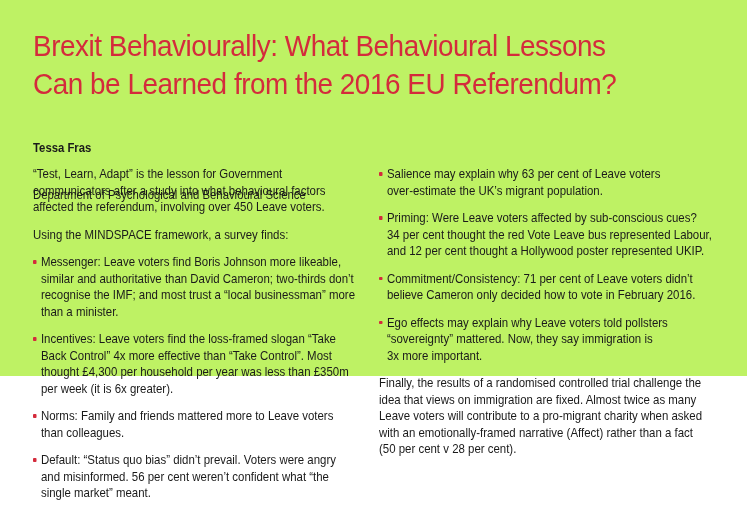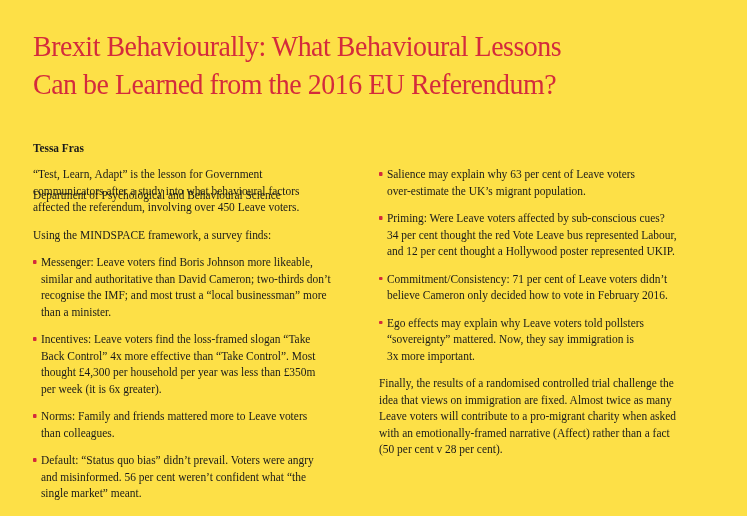--- a/index.html
+++ b/index.html
@@ -7,23 +7,22 @@
   html, body { margin: 0; padding: 0; }
   body {
     width: 747px; height: 528px;
     background: #ffffff;
     font-family: "Liberation Sans", sans-serif;
     color: var(--ink);
     overflow: hidden;
   }
   .page {
     position: relative;
-    width: 747px; height: 516px;
-    background: #fde047;
-    font-family: Liberation Serif, serif;
+    width: 747px; height: 376px;
+    background: #bef264;
   }
   .title {
     position: absolute;
     left: 33px; top: 27px;
     margin: 0;
     font-size: 30px;
     line-height: 38px;
     font-weight: 400;
     letter-spacing: -0.5px;
     color: var(--accent);

